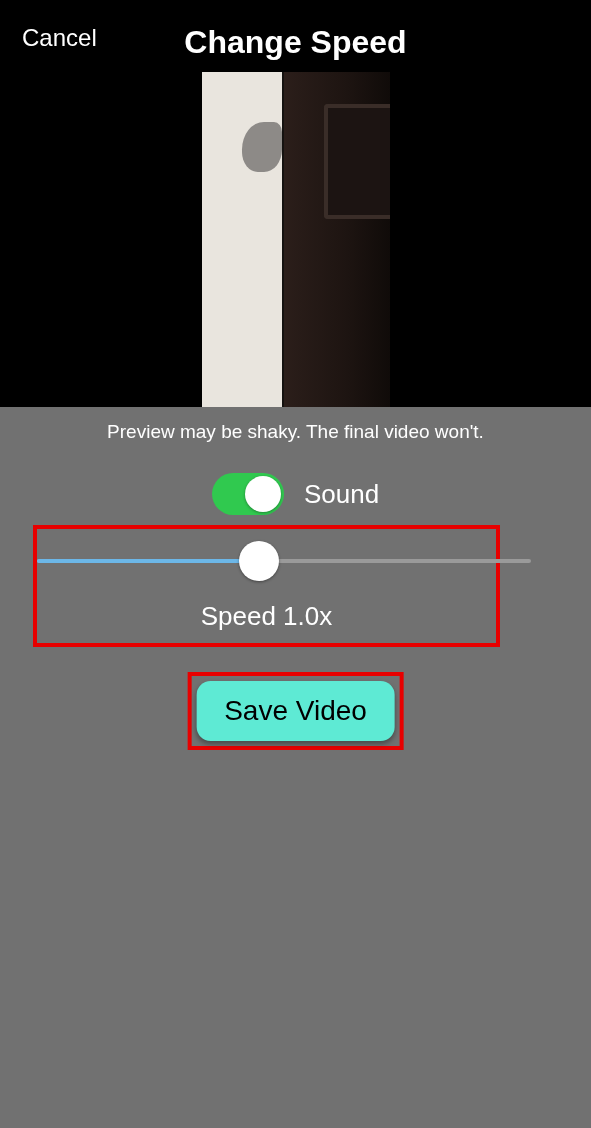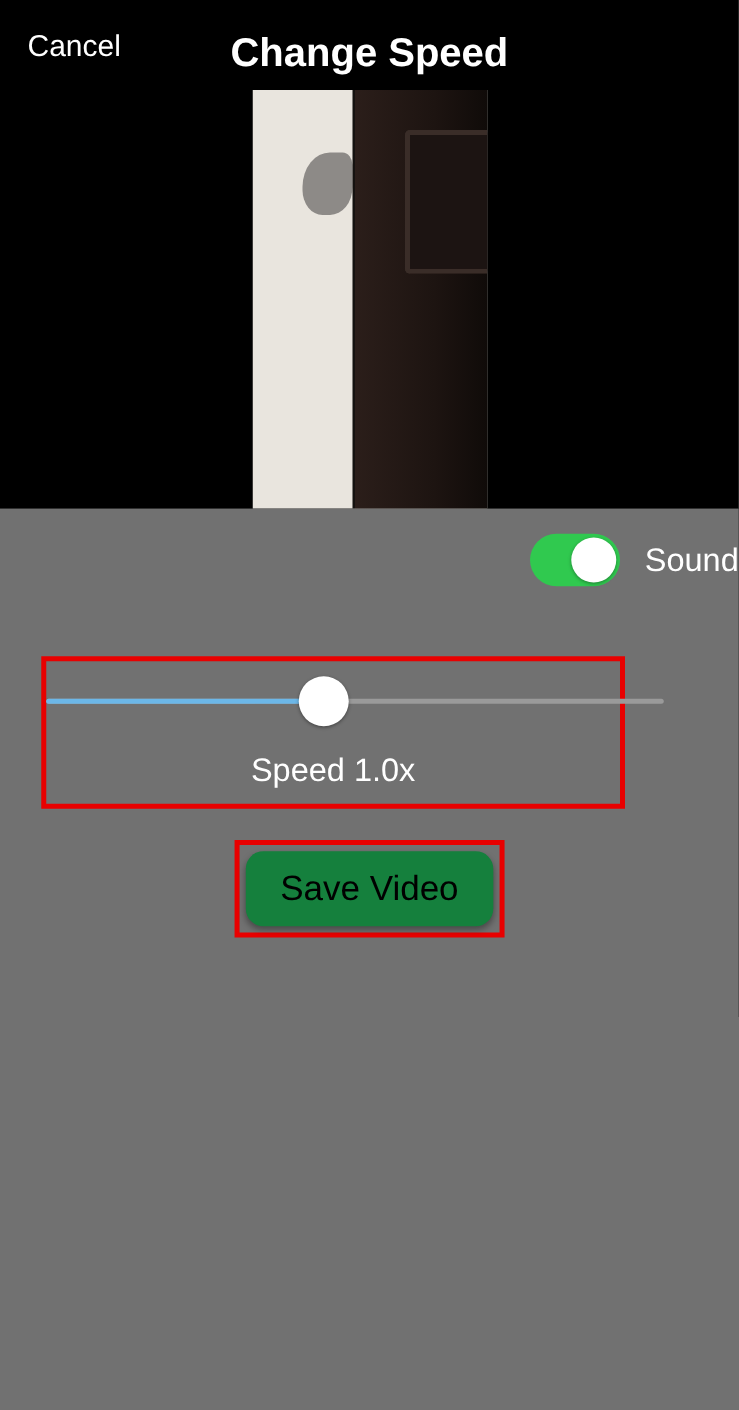--- a/index.html
+++ b/index.html
@@ -96,23 +96,23 @@
   .preview-note {
     text-align: center;
     color: #fff;
     font-size: 19px;
     margin-top: 14px;
   }
 
   .sound-row {
     display: flex;
     align-items: center;
-    justify-content: flex-end;
+    justify-content: center;
     gap: 20px;
-    margin-top: 20px;
+    margin-top: 30px;
   }
   .switch {
     position: relative;
     width: 72px;
     height: 42px;
     background: #30c94f;
     border-radius: 42px;
   }
   .knob {
     position: absolute;
@@ -183,21 +183,21 @@
   }
 
   .save-wrap {
     position: absolute;
     top: 265px;
     left: 50%;
     transform: translateX(-50%);
     padding: 5px;
   }
   .save-btn {
-    background: #15803d;
+    background: #5eead4;
     color: #000;
     font-size: 28px;
     font-weight: 500;
     border: none;
     border-radius: 14px;
     padding: 14px 28px;
     box-shadow: 0 3px 5px rgba(0,0,0,0.35);
   }
 </style>
 </head>
@@ -213,20 +213,21 @@
     <div class="video-preview">
       <div class="wall"></div>
       <div class="cat"></div>
       <div class="door">
         <div class="panel"></div>
       </div>
     </div>
   </div>
 
   <div class="controls">
+    <div class="preview-note">Preview may be shaky. The final video won't.</div>
 
     <div class="sound-row">
       <div class="switch">
         <div class="knob"></div>
       </div>
       <span class="sound-label">Sound</span>
     </div>
 
     <div class="slider-box highlight-box">
       <div class="slider">

